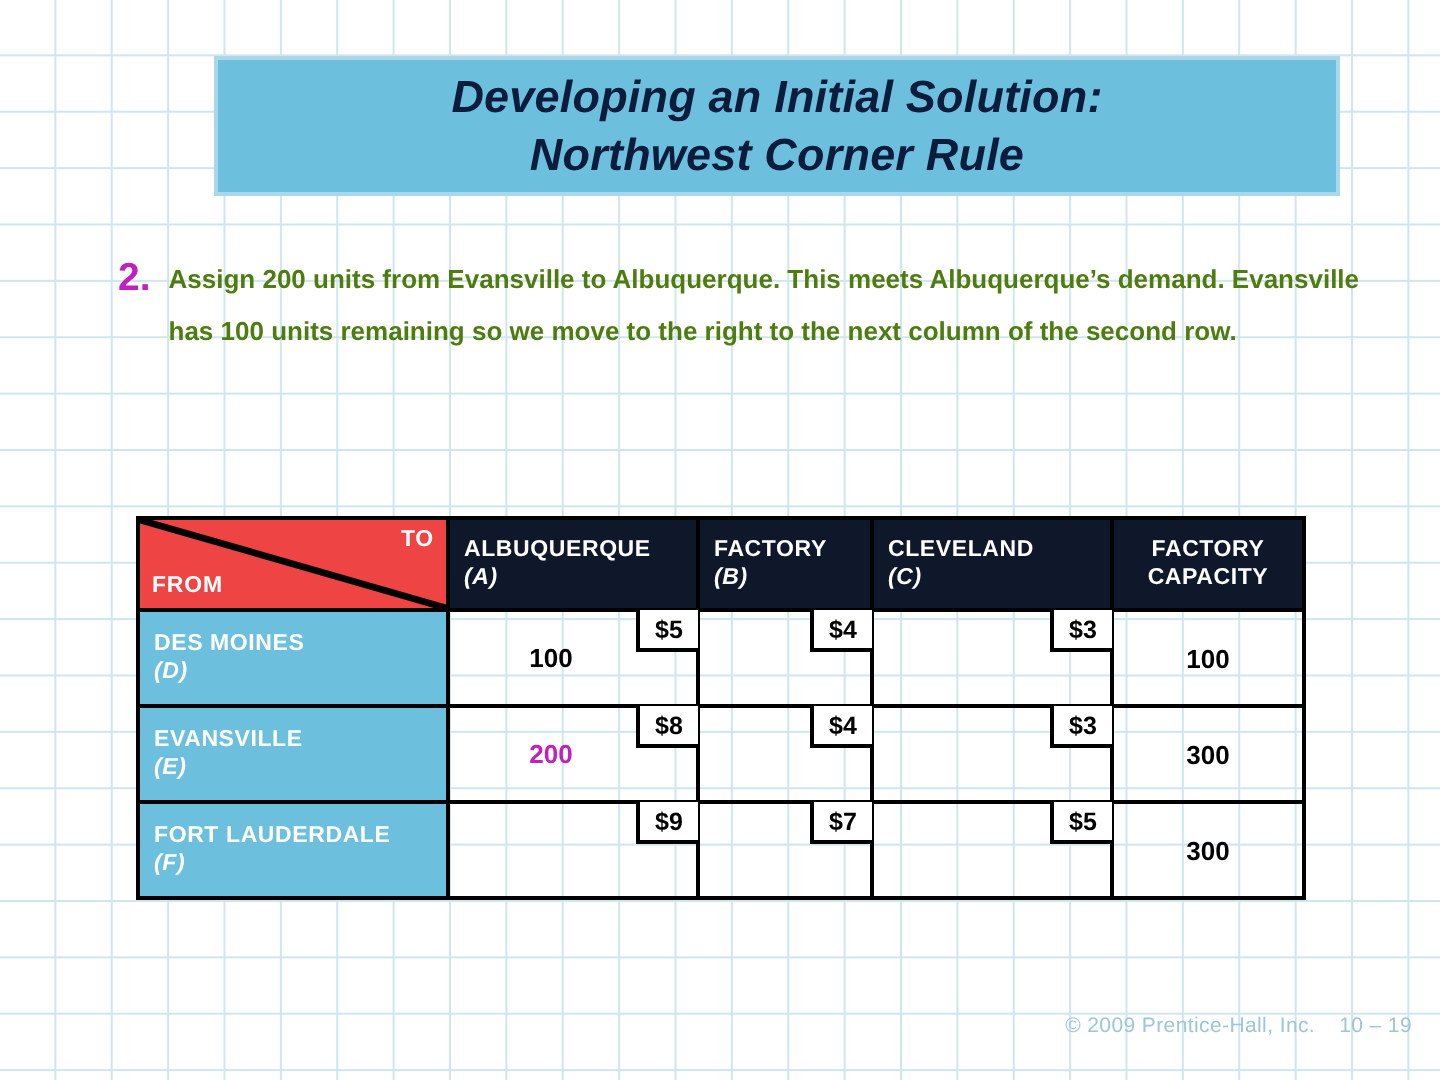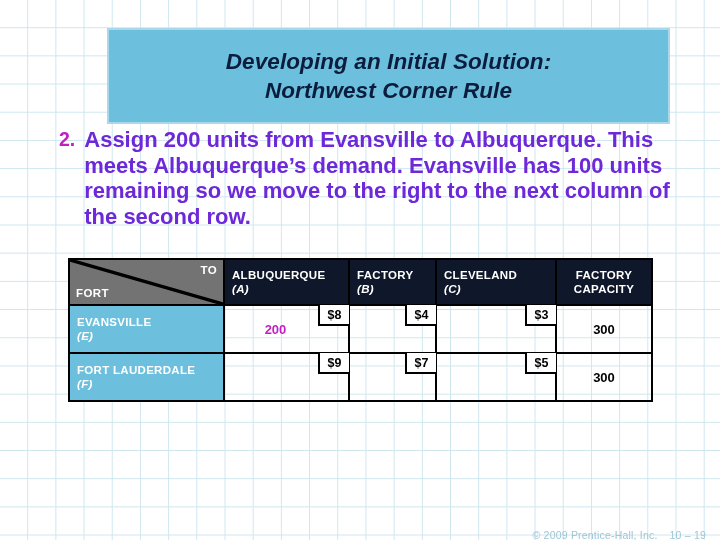--- a/index.html
+++ b/index.html
@@ -19,21 +19,21 @@
     background-position: -1px -1px;
     position: relative;
   }
 
   
   #title-banner {
     position: absolute;
     left: 107px;
     top: 28px;
     width: 563px;
-    height: 96px;
+    height: 70px;
     background: #6cc0dd;
     border: 2px solid #a8d8ea;
     box-sizing: border-box;
     display: flex;
     flex-direction: column;
     align-items: center;
     justify-content: center;
   }
   .title-line {
     color: #0b1c3d;
@@ -56,23 +56,23 @@
   }
   #bullet-number {
     color: #c21fc2;
     font-weight: bold;
     font-size: 19.5px;
     line-height: 25.5px;
     margin-right: 9px;
     flex: 0 0 auto;
   }
   #bullet-text {
-    color: #6d28d9;
-    font-weight: bold;
-    font-size: 22px;
+    color: #4d7c0f;
+    font-weight: bold;
+    font-size: 13px;
     line-height: 25.5px;
     flex: 1 1 auto;
   }
 
   
   #transport-table {
     position: absolute;
     left: 68px;
     top: 258px;
     width: 583px;
@@ -102,21 +102,21 @@
     line-height: 14px;
     letter-spacing: 0.3px;
     padding: 6px 7px 7px 7px !important;
     height: 46px;
   }
   .hdr-center { text-align: center; }
   .hdr em { font-style: italic; font-weight: bold; }
 
   
   #corner-cell {
-    background: #737373;
+    background: #ef4444;
     position: relative;
     height: 46px;
     overflow: hidden;
   }
   #corner-diagonal {
     position: absolute;
     inset: 0;
     width: 100%;
     height: 100%;
     display: block;
@@ -206,21 +206,21 @@
     font-weight: bold;
     font-size: 13px;
     color: #000000;
   }
   .row-label-tall { height: 52px; }
 
   
   #footer-credit {
     position: absolute;
     right: 14px;
-    top: 529px;
+    top: 507px;
     color: #9dc6d6;
     font-size: 10.5px;
     letter-spacing: 0.2px;
     white-space: nowrap;
   }
   #footer-credit .page-no { margin-left: 12px; }
 </style>
 </head>
 <body>
 
@@ -243,40 +243,59 @@
     <col class="col-cap">
   </colgroup>
   <tbody>
 
     <tr>
       <td id="corner-cell">
         <svg id="corner-diagonal" viewBox="0 0 155 46" preserveAspectRatio="none">
           <line x1="0" y1="0" x2="155" y2="46" stroke="#000000" stroke-width="3.5"></line>
         </svg>
         <span id="corner-to">TO</span>
-        <span id="corner-from">FORT</span>
+        <span id="corner-from">FROM</span>
       </td>
       <td class="hdr">
         <div>ALBUQUERQUE</div>
         <div><em>(A)</em></div>
       </td>
       <td class="hdr">
         <div>FACTORY</div>
         <div><em>(B)</em></div>
       </td>
       <td class="hdr">
         <div>CLEVELAND</div>
         <div><em>(C)</em></div>
       </td>
       <td class="hdr hdr-center">
         <div>FACTORY</div>
         <div>CAPACITY</div>
       </td>
     </tr>
 
+    <tr>
+      <td class="row-label">
+        <div>DES MOINES</div>
+        <div><em>(D)</em></div>
+      </td>
+      <td class="data-cell">
+        <span class="cost-badge">$5</span>
+        <span class="alloc">100</span>
+      </td>
+      <td class="data-cell">
+        <span class="cost-badge">$4</span>
+        <span class="alloc"></span>
+      </td>
+      <td class="data-cell">
+        <span class="cost-badge">$3</span>
+        <span class="alloc"></span>
+      </td>
+      <td class="cap-cell">100</td>
+    </tr>
 
     <tr>
       <td class="row-label">
         <div>EVANSVILLE</div>
         <div><em>(E)</em></div>
       </td>
       <td class="data-cell">
         <span class="cost-badge">$8</span>
         <span class="alloc highlight">200</span>
       </td>

